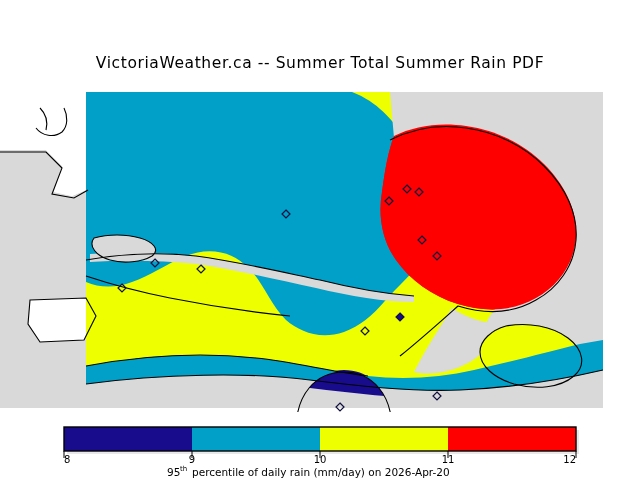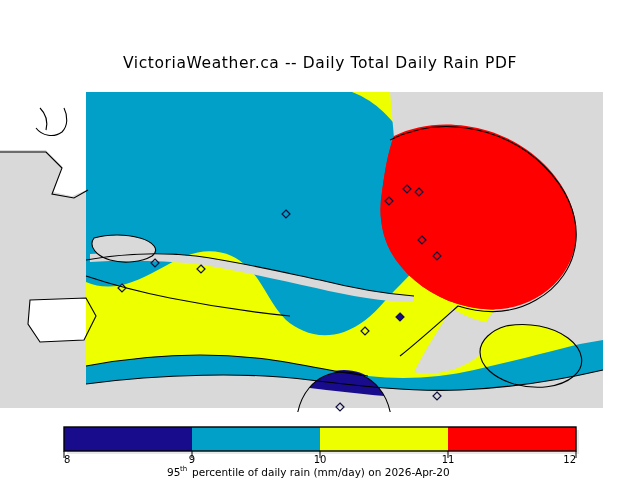--- a/index.html
+++ b/index.html
@@ -72,21 +72,21 @@
     font-family: "DejaVu Sans", sans-serif;
     font-size: 7px;
     fill: #000000;
   }
 </style>
 </head>
 <body>
 
 <div id="root">
 
-  <div id="title">VictoriaWeather.ca -- Daily Total Daily Rain PDF</div>
+  <div id="title">VictoriaWeather.ca -- Summer Total Summer Rain PDF</div>
 
   <div id="map-area">
     <svg id="map-svg" width="640" height="372" viewBox="0 0 640 372">
 
       <rect x="0" y="0" width="640" height="372" fill="#FFFFFF"></rect>
 
       <g>
 
         <path d="M86,52 L603,52 L603,368 L86,368 Z" fill="#D9D9D9"></path>
 

